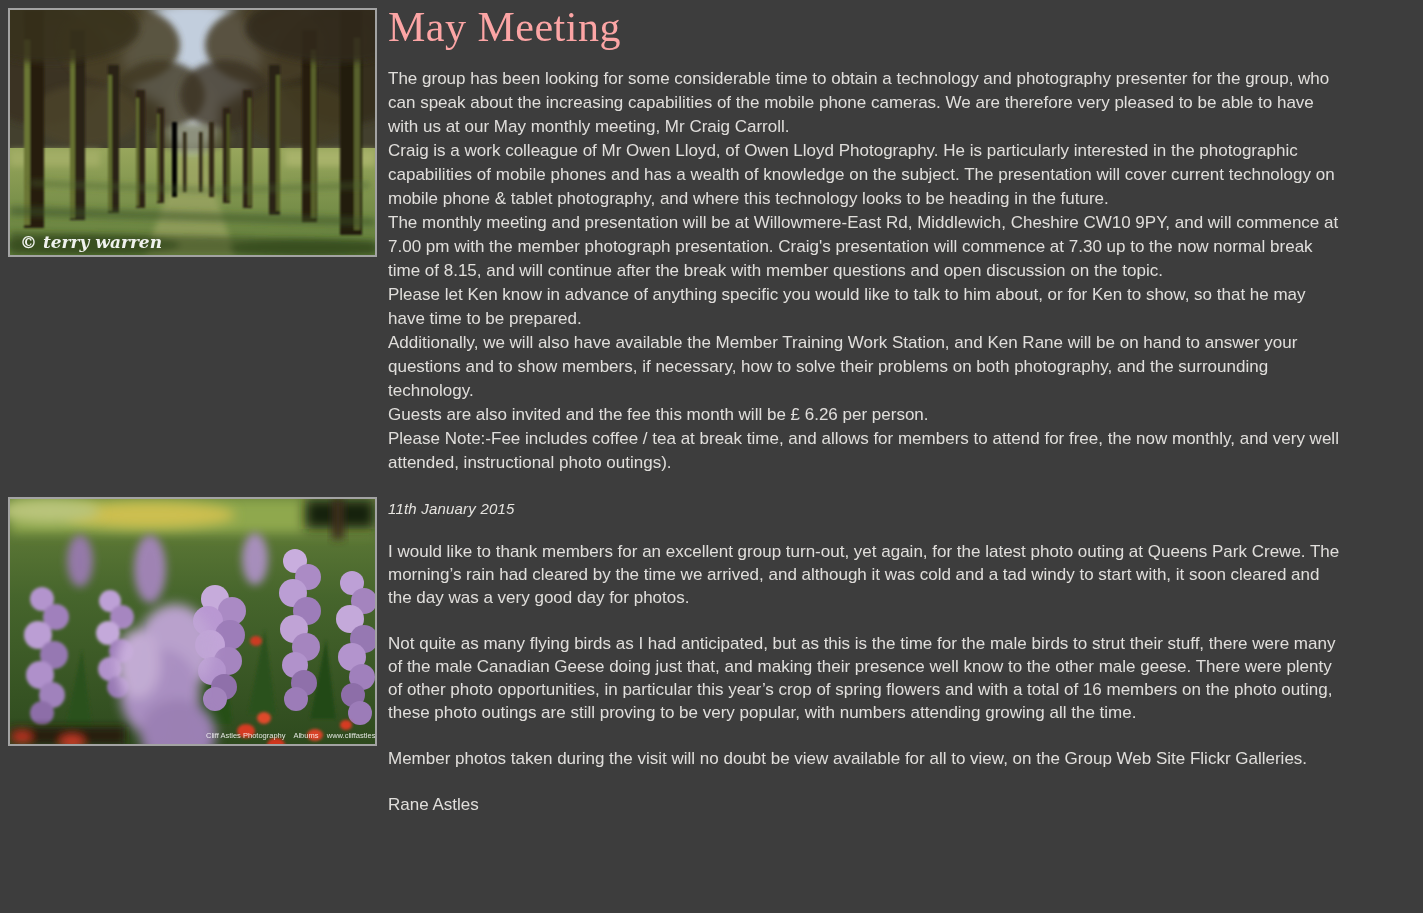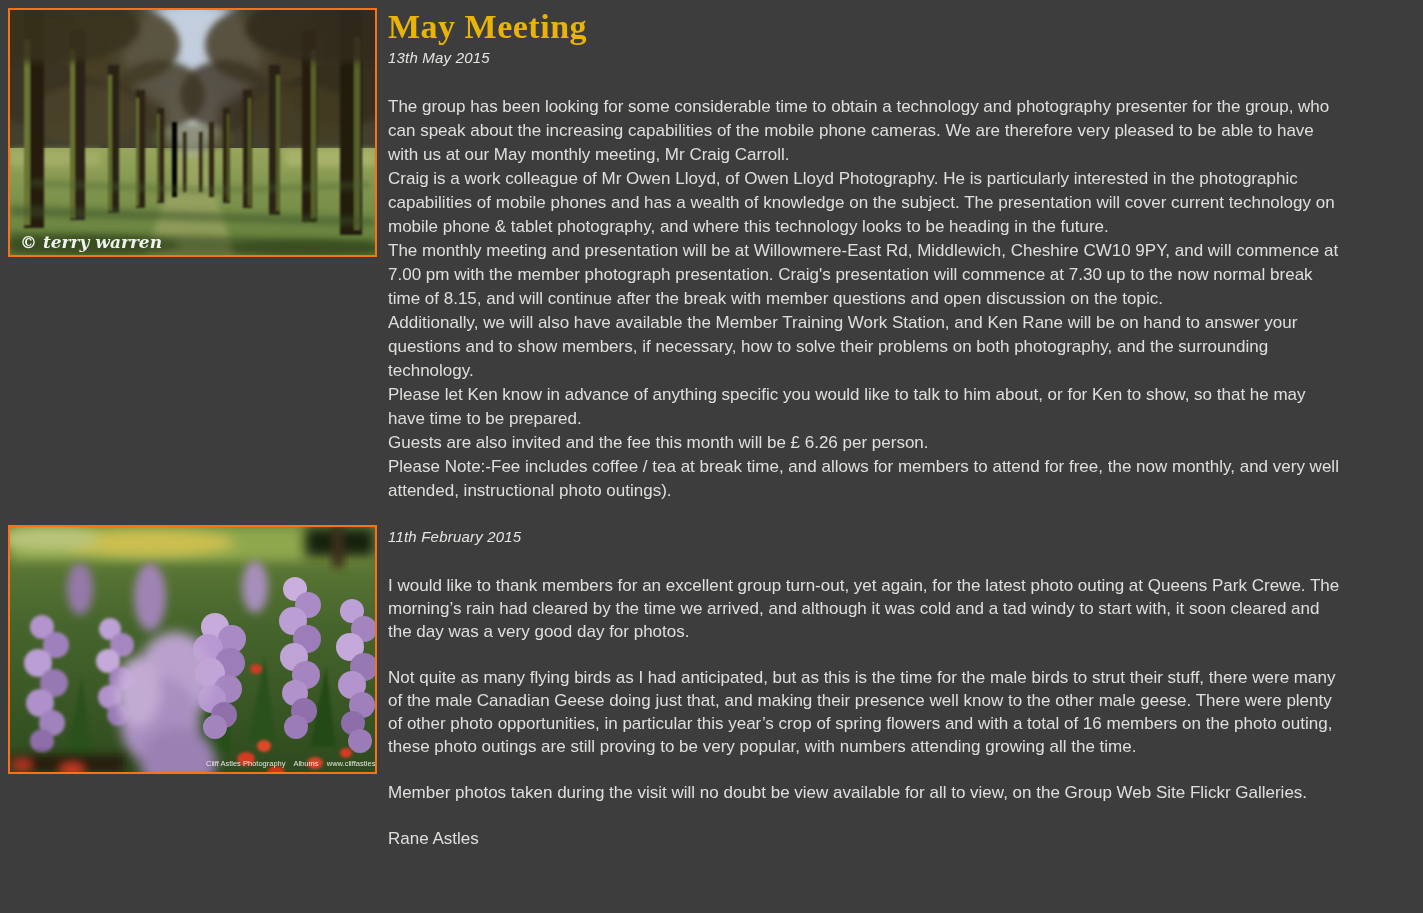--- a/index.html
+++ b/index.html
@@ -7,34 +7,34 @@
   body {
     width:1423px; min-height:913px;
     font-family:"Liberation Sans","DejaVu Sans",sans-serif;
     padding:8px 80px 10px 8px;
     overflow-x:hidden;
   }
   .post { display:flex; align-items:flex-start; }
   .post + .post { margin-top:22px; }
   .post-photo {
     flex:0 0 369px; margin-right:11px;
-    border:2px solid #f97316; background:#000; line-height:0;
+    border:2px solid #a3a3a3; background:#000; line-height:0;
   }
   .post-photo svg { display:block; }
   .post-body { flex:1; min-width:0; }
   .post-title {
     font-family:"Liberation Serif","DejaVu Serif",serif;
-    font-weight:700; font-size:34px; line-height:38px;
-    color:#eab308; letter-spacing:.5px;
+    font-weight:400; font-size:42px; line-height:38px;
+    color:#fca5a5; letter-spacing:.5px;
   }
   .post-date {
     font-style:italic; font-size:15px; line-height:20px;
     color:#e6e4e0; margin-top:2px; letter-spacing:.2px;
   }
-  .post-paragraphs { margin-top:27px; }
+  .post-paragraphs { margin-top:21px; }
   .post-paragraphs p { font-size:17px; line-height:24px; color:#e0dedb; }
   .post--second .post-paragraphs p { line-height:23px; margin-bottom:23px; }
   .post--second .post-paragraphs p:last-child { margin-bottom:0; }
   svg text { white-space:pre; }
   .wm-script {
     font-family:"DejaVu Serif","Liberation Serif",serif;
     font-style:italic; font-weight:bold; font-size:17px;
     fill:#ffffff; opacity:.92;
   }
   .wm-small {
@@ -127,27 +127,26 @@
         <polygon points="200,178 360,172 360,178 200,183" fill="#4a6130" opacity=".5"></polygon>
         <ellipse cx="80" cy="235" rx="90" ry="10" fill="#2f421c" opacity=".55"></ellipse>
         <ellipse cx="300" cy="238" rx="80" ry="9" fill="#2f421c" opacity=".55"></ellipse>
       </g>
       <text class="wm-script" x="10" y="238">© terry warren</text>
     </svg>
   </figure>
 
   <div class="post-body">
     <h1 class="post-title">May Meeting</h1>
-    <div class="post-date">13th May 2015</div>
     <div class="post-paragraphs">
         <p>The group has been looking for some considerable time to obtain a technology and photography presenter for the group, who can speak about the increasing capabilities of the mobile phone cameras. We are therefore very pleased to be able to have with us at our May monthly meeting, Mr Craig Carroll.</p>
         <p>Craig is a work colleague of Mr Owen Lloyd, of Owen Lloyd Photography. He is particularly interested in the photographic capabilities of mobile phones and has a wealth of knowledge on the subject. The presentation will cover current technology on mobile phone &amp; tablet photography, and where this technology looks to be heading in the future.</p>
         <p>The monthly meeting and presentation will be at Willowmere-East Rd, Middlewich, Cheshire CW10 9PY, and will commence at 7.00 pm with the member photograph presentation. Craig's presentation will commence at 7.30 up to the now normal break time of 8.15, and will continue after the break with member questions and open discussion on the topic.</p>
+        <p>Please let Ken know in advance of anything specific you would like to talk to him about, or for Ken to show, so that he may have time to be prepared.</p>
         <p>Additionally, we will also have available the Member Training Work Station, and Ken Rane will be on hand to answer your questions and to show members, if necessary, how to solve their problems on both photography, and the surrounding technology.</p>
-        <p>Please let Ken know in advance of anything specific you would like to talk to him about, or for Ken to show, so that he may have time to be prepared.</p>
         <p>Guests are also invited and the fee this month will be £ 6.26 per person.</p>
         <p>Please Note:-Fee includes coffee / tea at break time, and allows for members to attend for free, the now monthly, and very well attended, instructional photo outings).</p>
       </div>
   </div>
 </article>
 
 <article class="post post--second">
 
   <figure class="post-photo">
     <svg width="365" height="245" viewBox="0 0 365 245">
@@ -263,21 +262,21 @@
       <g filter="url(#hb4)">
         <rect x="0" y="228" width="115" height="17" fill="#271a10"></rect>
         <ellipse cx="62" cy="243" rx="12" ry="7" fill="#c23a26"></ellipse>
         <ellipse cx="12" cy="238" rx="10" ry="6" fill="#b83422"></ellipse>
       </g>
       <text class="wm-small" x="196" y="239">Cliff Astles Photography    Albums    www.cliffastles.co.uk</text>
     </svg>
   </figure>
 
   <div class="post-body">
-    <div class="post-date">11th February 2015</div>
+    <div class="post-date">11th January 2015</div>
     <div class="post-paragraphs">
         <p>I would like to thank members for an excellent group turn-out, yet again, for the latest photo outing at Queens Park Crewe. The morning’s rain had cleared by the time we arrived, and although it was cold and a tad windy to start with, it soon cleared and the day was a very good day for photos.</p>
         <p>Not quite as many flying birds as I had anticipated, but as this is the time for the male birds to strut their stuff, there were many of the male Canadian Geese doing just that, and making their presence well know to the other male geese. There were plenty of other photo opportunities, in particular this year’s crop of spring flowers and with a total of 16 members on the photo outing, these photo outings are still proving to be very popular, with numbers attending growing all the time.</p>
         <p>Member photos taken during the visit will no doubt be view available for all to view, on the Group Web Site Flickr Galleries.</p>
         <p>Rane Astles</p>
       </div>
   </div>
 </article>
 
 </body></html>

